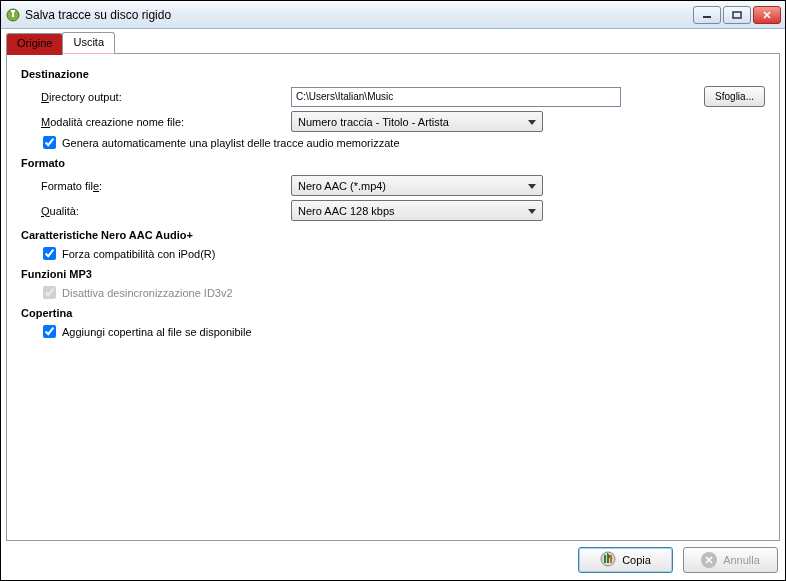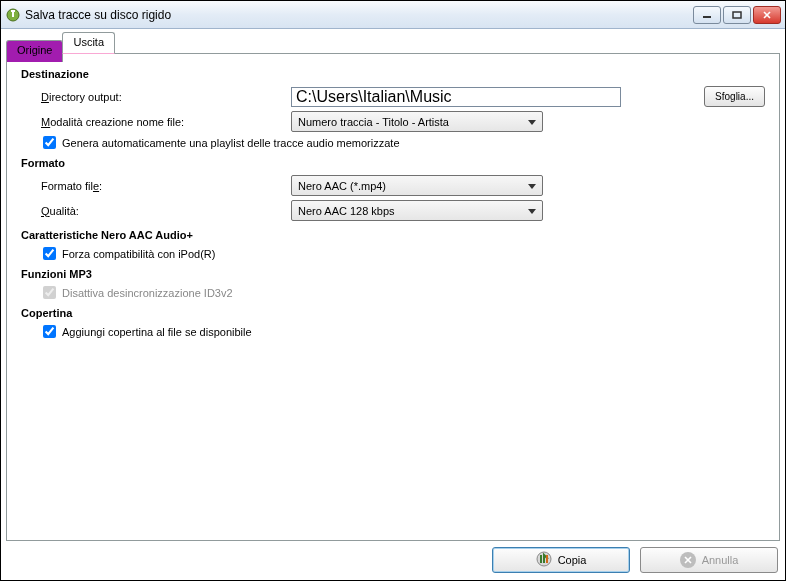--- a/index.html
+++ b/index.html
@@ -45,26 +45,26 @@
   }
   .tabstrip {
     display: flex;
     position: relative;
     z-index: 2;
   }
   .tab {
     padding: 3px 10px 4px 10px;
     border: 1px solid #919b9c;
     border-bottom: none;
-    background: #a21caf;
+    background: #b91c1c;
     margin-right: -1px;
     border-radius: 3px 3px 0 0;
     color: #000;
     position: relative;
-    top: 8px;
+    top: 1px;
   }
   .tab.active {
     background: #fff;
     border-bottom: 1px solid #f9a8d4;
     top: 0;
     padding-bottom: 5px;
   }
   .tabpanel {
     border: 1px solid #919b9c;
     position: absolute;
@@ -87,21 +87,21 @@
   .row .label {
     min-width: 250px;
     padding-right: 6px;
   }
   .row .label .ul { text-decoration: underline; }
   input.text {
     height: 20px;
     border: 1px solid #7a8a9c;
     padding: 1px 4px;
     font-family: inherit;
-    font-size: 16px;
+    font-size: 10px;
     background: #fff;
   }
   .dir-input { width: 330px; }
   .btn {
     height: 21px;
     border: 1px solid #717171;
     border-radius: 3px;
     background: linear-gradient(to bottom, #fdfdfd, #e4e4e4);
     padding: 0 10px;
     font-family: inherit;
@@ -141,21 +141,21 @@
   .footer {
     position: absolute;
     left: 8px; right: 8px; bottom: 6px;
     height: 30px;
     display: flex;
     justify-content: flex-end;
     align-items: center;
     gap: 10px;
   }
   .footer .fbtn {
-    width: 138px; height: 26px;
+    width: 95px; height: 26px;
     border: 1px solid #8a8a8a;
     border-radius: 3px;
     background: linear-gradient(to bottom, #fdfdfd, #e6e6e6);
     display: flex; align-items: center; justify-content: center;
     gap: 6px;
     font-size: 11px;
     cursor: pointer;
   }
   .footer .fbtn.primary {
     border: 1px solid #3c7fb1;

